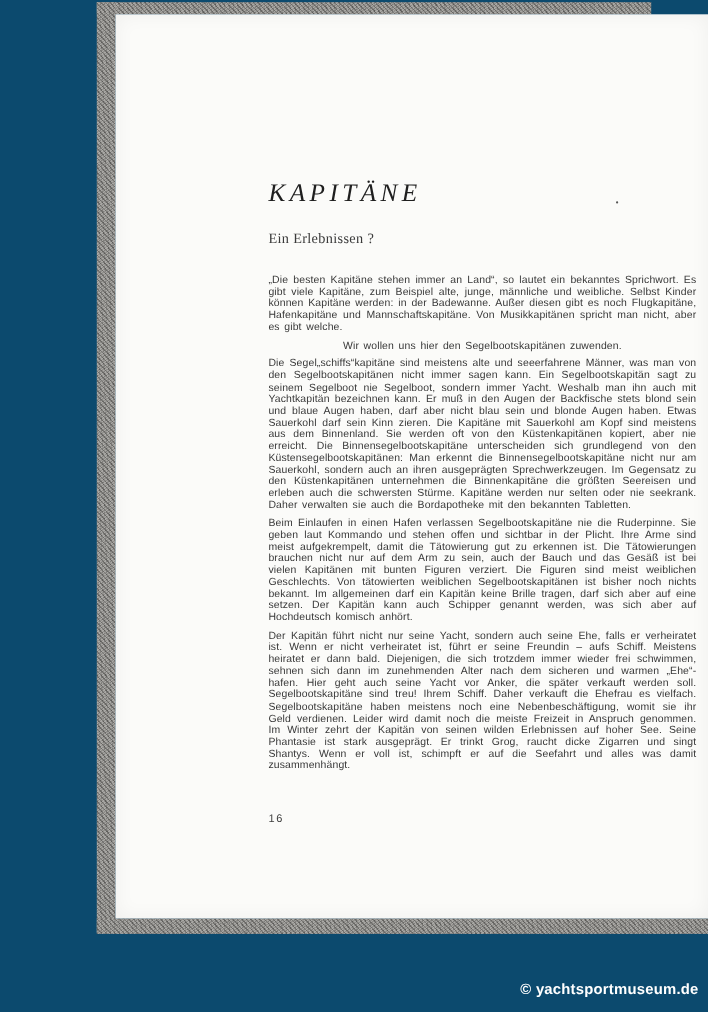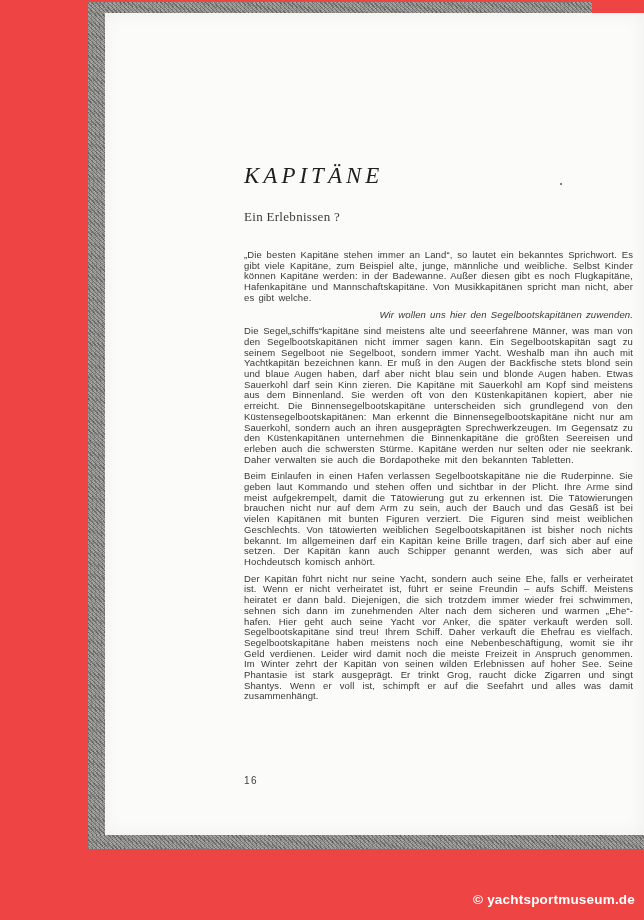--- a/index.html
+++ b/index.html
@@ -1,18 +1,18 @@
 <!DOCTYPE html>
 <html><head>
 <meta charset="utf-8">
 <style>
   html,body{margin:0;padding:0;background:#000;}
   #canvas{
     position:relative;width:644px;height:920px;overflow:hidden;
-    background:#ef4444;
+    background:#0c4a6e;
     font-family:"Liberation Sans", sans-serif;
   }
   
   .scan-edge{
     position:absolute;
     background-color:#91908c;
     background-image:
       repeating-linear-gradient(47deg, rgba(0,0,0,.28) 0 1px, transparent 1px 3px),
       repeating-linear-gradient(-33deg, rgba(255,255,255,.22) 0 1px, transparent 1px 2px),
       repeating-linear-gradient(88deg, rgba(0,0,0,.12) 0 1px, transparent 1px 4px);
@@ -41,28 +41,28 @@
   .essay{
     position:absolute;left:139px;top:237px;width:389px;
     color:#383838;
   }
   .essay p{
     margin:0 0 6px 0;
     font-size:9.5px;line-height:10.7px;
     text-align:justify;
     letter-spacing:0.12px;word-spacing:1.4px;
   }
-  .essay p.no-justify{text-align:right;font-style:italic;}
+  .essay p.no-justify{text-align:center;}
   .last-para{position:relative;}
   .signature{
     position:absolute;right:0;bottom:0;
     font-weight:bold;font-size:9.5px;color:#2d2d2d;letter-spacing:0.3px;
   }
   .page-number{
-    position:absolute;left:139px;top:762px;
+    position:absolute;left:139px;top:726px;
     font-size:10px;color:#3c3c3c;letter-spacing:1.5px;
   }
   .speck{
     position:absolute;left:455px;top:170px;width:2px;height:2px;
     background:#555;border-radius:50%;
   }
   .watermark{
     position:absolute;right:9px;top:892px;
     color:#fff;font-weight:bold;font-size:13.5px;letter-spacing:0.2px;
   }

